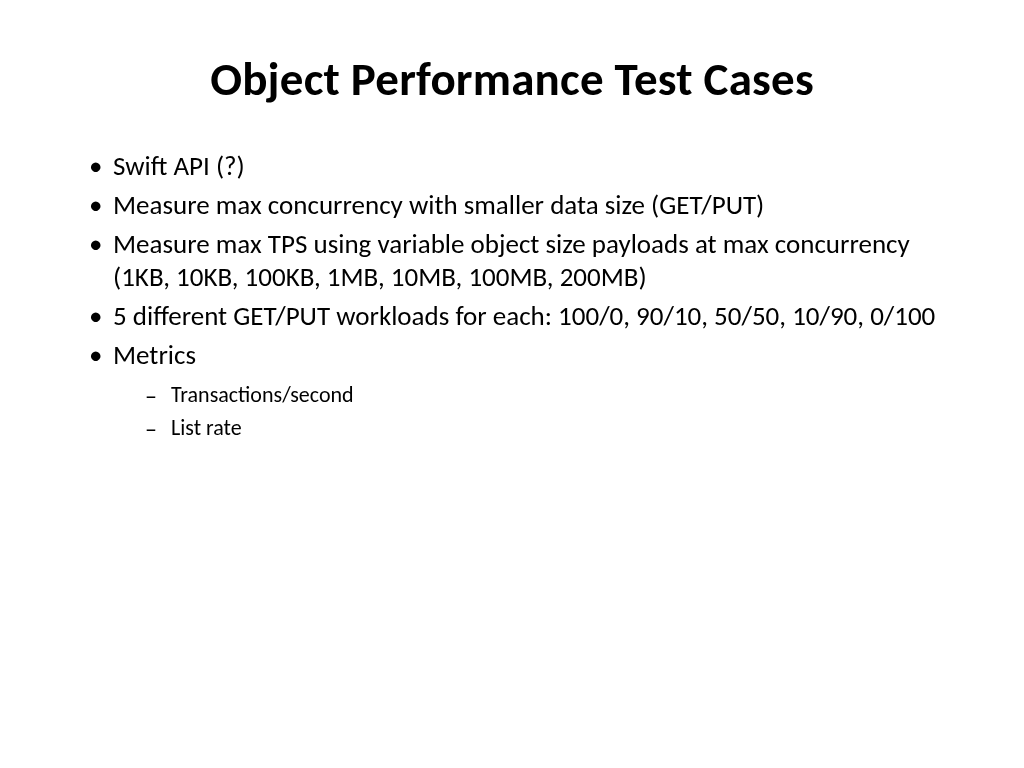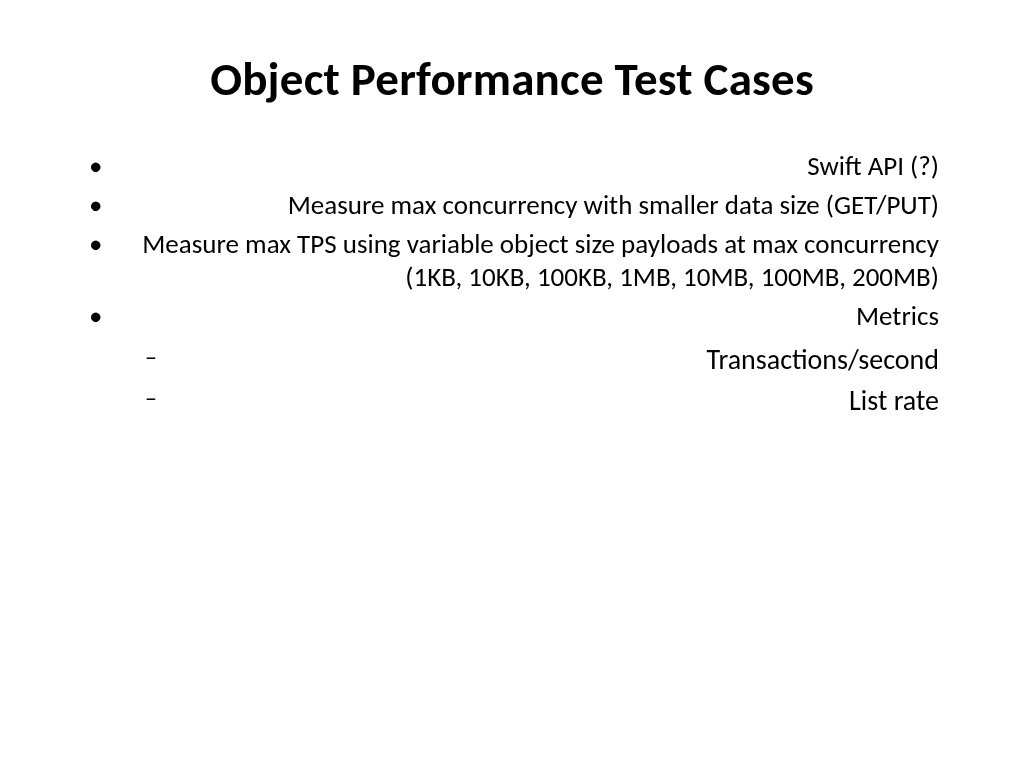--- a/index.html
+++ b/index.html
@@ -26,58 +26,58 @@
     .bullet-list {
       list-style: none;
       padding-left: 0;
     }
     .bullet-list > li {
       position: relative;
       padding-left: 28px;
       font-size: 27px;
       line-height: 1.22;
       margin-bottom: 6px;
-      text-align: right;
     }
     .bullet-list > li::before {
       content: "•";
       position: absolute;
       left: 4px;
       top: 0;
       font-size: 27px;
     }
     .sub-list {
       list-style: none;
       padding-left: 0;
       margin-top: 8px;
     }
     .sub-list > li {
       position: relative;
       padding-left: 58px;
-      font-size: 28px;
+      font-size: 22px;
       line-height: 1.35;
       margin-bottom: 4px;
     }
     .sub-list > li::before {
       content: "–";
       position: absolute;
       left: 32px;
       top: 0;
       font-size: 24px;
     }
   </style>
 </head>
 <body>
 
 <h1 class="slide-title">Object Performance Test Cases</h1>
 
 <ul class="bullet-list">
   <li>Swift API (?)</li>
   <li>Measure max concurrency with smaller data size (GET/PUT)</li>
   <li>Measure max TPS using variable object size payloads at max concurrency (1KB, 10KB, 100KB, 1MB, 10MB, 100MB, 200MB)</li>
+  <li>5 different GET/PUT workloads for each: 100/0, 90/10, 50/50, 10/90, 0/100</li>
   <li>
     <span>Metrics</span>
     <ul class="sub-list">
       <li>Transactions/second</li>
       <li>List rate</li>
     </ul>
   </li>
 </ul>
 
 </body></html>

